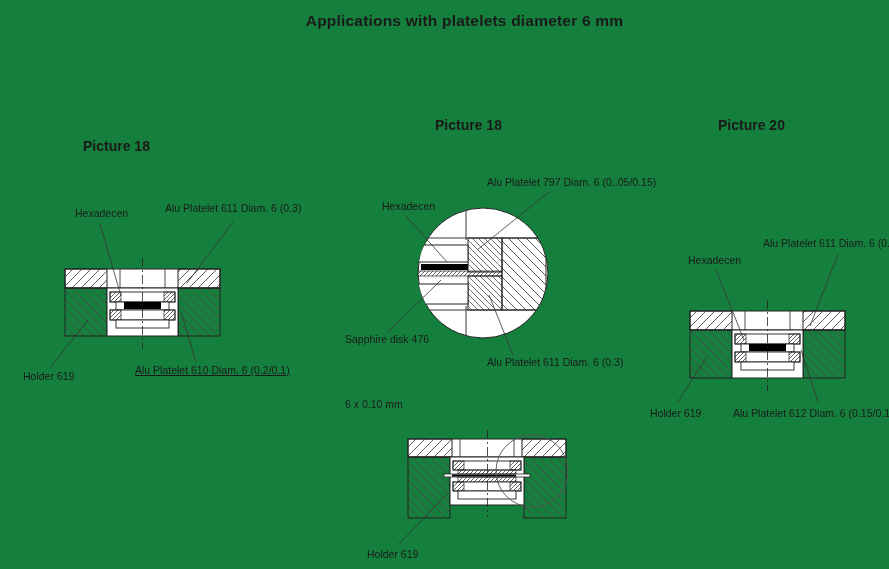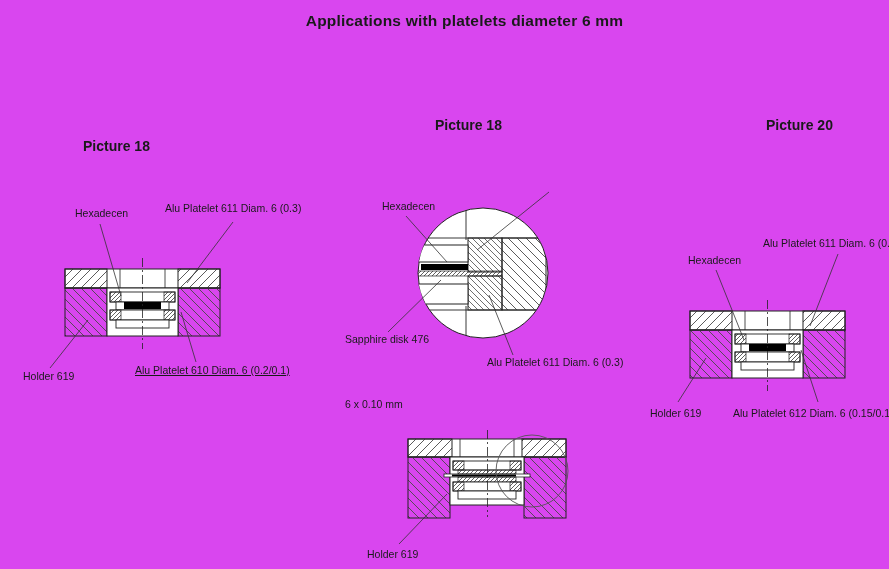--- a/index.html
+++ b/index.html
@@ -1,25 +1,25 @@
 <!DOCTYPE html>
 <html><head>
 <meta charset="utf-8">
 <style>
   html,body{margin:0;padding:0;background:#fff;}
-  .page{position:relative;width:889px;height:569px;background:#d946ef;overflow:hidden;
+  .page{position:relative;width:889px;height:569px;background:#15803d;overflow:hidden;
         font-family:"Liberation Sans", sans-serif;color:#1a1a1a;}
   .title1{position:absolute;left:40px;top:12px;width:849px;text-align:center;
           font-size:15.5px;font-weight:bold;letter-spacing:.2px;}
   .title2{position:absolute;left:40px;top:49px;width:849px;text-align:center;
           font-size:15px;font-weight:bold;}
   .pic-heading{position:absolute;font-size:14px;font-weight:bold;white-space:nowrap;}
   .h18{left:83px;top:110px;margin-top:28px;}
   .h19{left:435px;top:117px;}
-  .h20{left:718px;top:117px;margin-left:48px;}
+  .h20{left:718px;top:117px;}
   .lbl{position:absolute;font-size:10.5px;white-space:nowrap;}
   .art{position:absolute;left:0;top:0;}
 </style>
 </head>
 <body>
 
 <div class="page">
 
   <div class="title1">Applications with platelets diameter 6 mm</div>
 
@@ -142,20 +142,21 @@
         <path d="M818,402 L801,350"></path>
       </g>
     </g>
   </svg>
 
   <div class="lbl" style="left:75px;top:207px;">Hexadecen</div>
   <div class="lbl" style="left:165px;top:202px;">Alu Platelet 611 Diam. 6 (0.3)</div>
   <div class="lbl" style="left:23px;top:370px;">Holder 619</div>
   <div class="lbl" style="left:135px;top:364px;text-decoration:underline;">Alu Platelet 610 Diam. 6 (0.2/0.1)</div>
 
+  <div class="lbl" style="left:487px;top:176px;">Alu Platelet 797 Diam. 6 (0..05/0.15)</div>
   <div class="lbl" style="left:382px;top:200px;">Hexadecen</div>
   <div class="lbl" style="left:345px;top:333px;">Sapphire disk 476</div>
   <div class="lbl" style="left:345px;top:350px;margin-top:48px;">6 x 0.10 mm</div>
   <div class="lbl" style="left:487px;top:356px;">Alu Platelet 611 Diam. 6 (0.3)</div>
   <div class="lbl" style="left:367px;top:548px;">Holder 619</div>
 
   <div class="lbl" style="left:763px;top:237px;">Alu Platelet 611 Diam. 6 (0.3)</div>
   <div class="lbl" style="left:688px;top:254px;">Hexadecen</div>
   <div class="lbl" style="left:650px;top:407px;">Holder 619</div>
   <div class="lbl" style="left:733px;top:407px;">Alu Platelet 612 Diam. 6 (0.15/0.15)</div>

